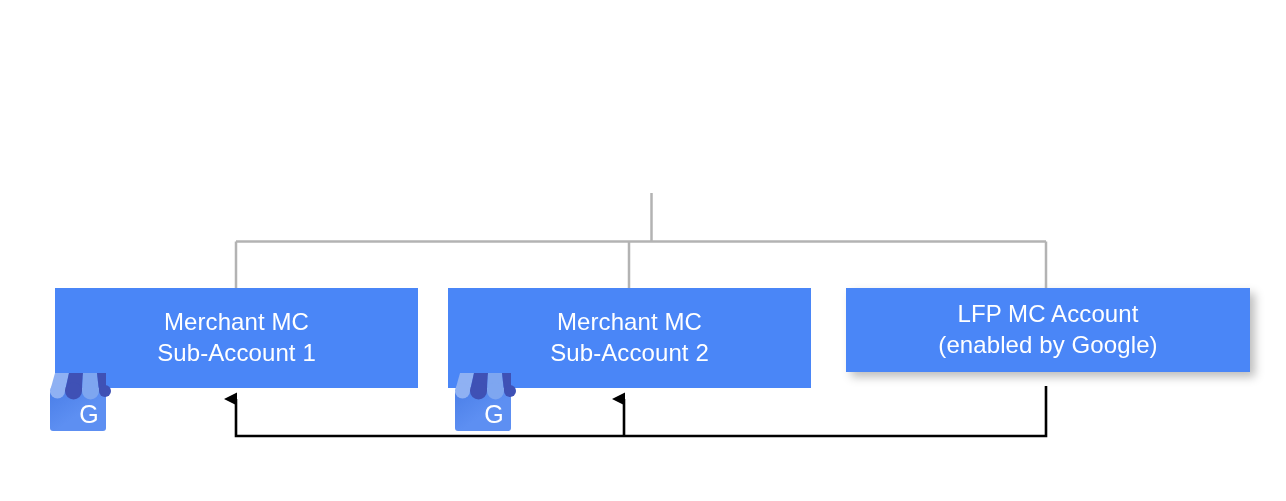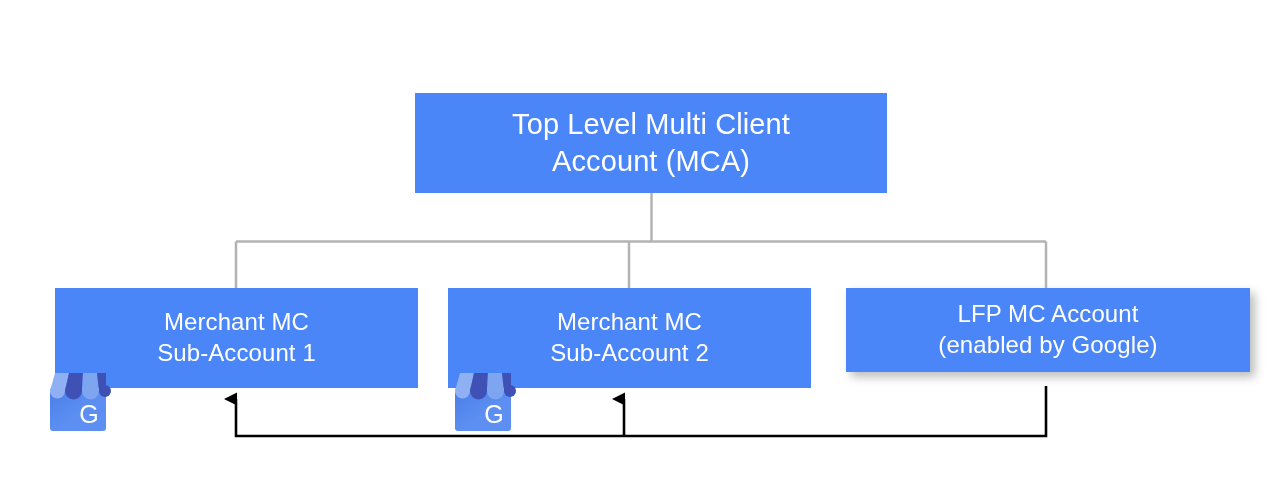--- a/index.html
+++ b/index.html
@@ -98,24 +98,20 @@
   <svg id="wires-tree" class="wire-layer" viewBox="0 0 1286 501" preserveAspectRatio="none" aria-hidden="true">
     <g stroke="#b3b3b3" stroke-width="2.5" fill="none" stroke-linecap="butt">
       <path d="M 651.5 193 L 651.5 241.5"></path>
       <path d="M 236 241.5 L 1046 241.5"></path>
       <path d="M 236 241.5 L 236 288"></path>
       <path d="M 629 241.5 L 629 288"></path>
       <path d="M 1046 241.5 L 1046 288"></path>
     </g>
   </svg>
 
-  <div class="node-box" id="node-mca" style="background: rgb(74, 134, 247); color: rgb(255, 255, 255);">
-    <span class="node-label">Top Level Multi Client
-Account (MCA)</span>
-  </div>
 
   <div class="node-box" id="node-sub1" style="background: rgb(74, 134, 247); color: rgb(255, 255, 255);">
     <span class="node-label">Merchant MC
 Sub-Account 1</span>
   </div>
 
   <div class="node-box" id="node-sub2" style="background: rgb(74, 134, 247); color: rgb(255, 255, 255);">
     <span class="node-label">Merchant MC
 Sub-Account 2</span>
   </div>

